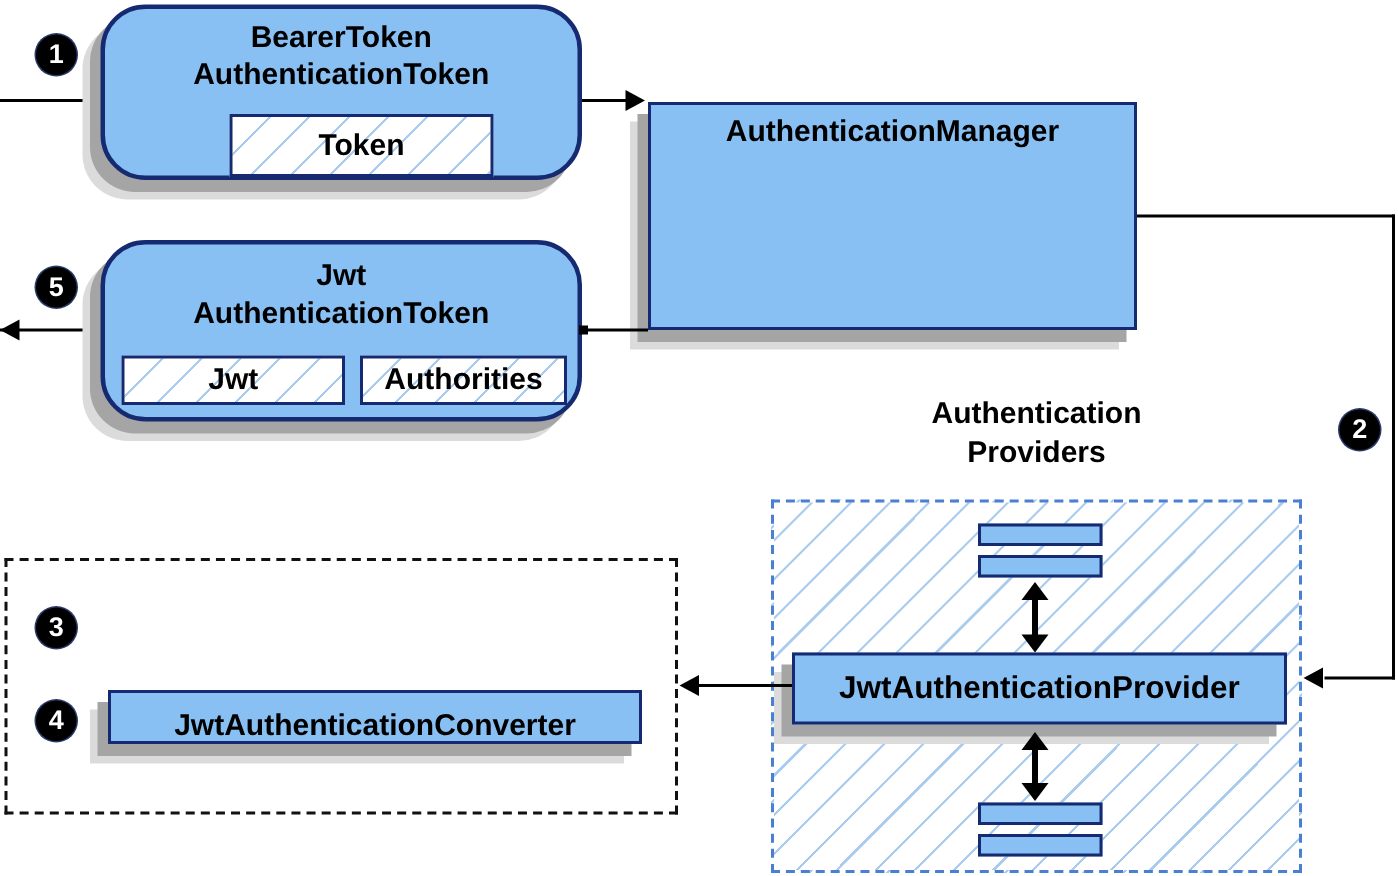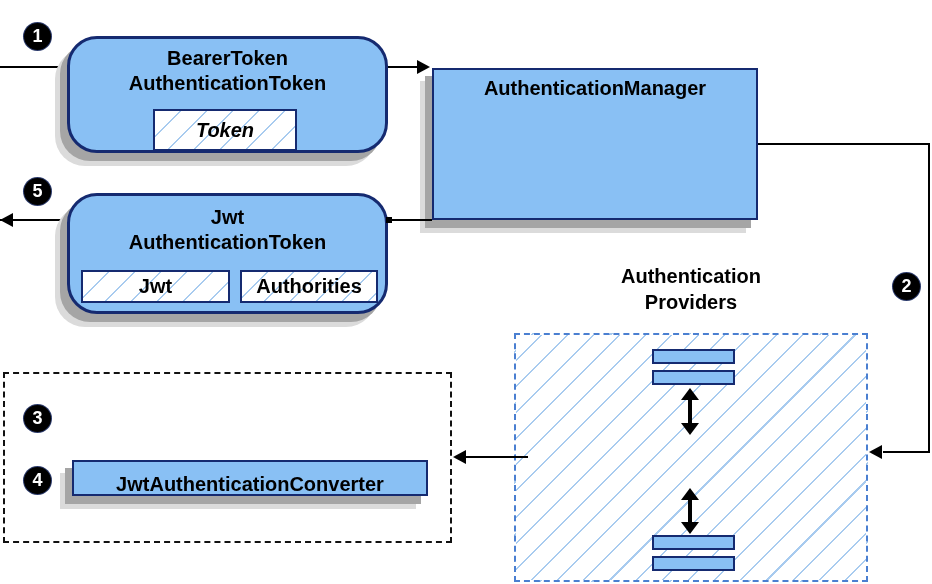--- a/index.html
+++ b/index.html
@@ -17,21 +17,21 @@
   *{box-sizing:border-box;}
   .canvas{
     position:relative;width:932px;height:584px;background:#ffffff;overflow:hidden;
     font-family:"Liberation Sans",sans-serif;color:#000;
   }
   .box{
     position:absolute;background:var(--fill);
     border:2px solid var(--border);
     box-shadow:-7px 8px 0 var(--shadow1), -12px 13px 0 var(--shadow2);
   }
-  .rounded{border-radius:30px;border-width:3px;margin-top:33px;}
+  .rounded{border-radius:30px;border-width:3px;}
   .box-title{font-weight:bold;font-size:20px;line-height:25px;text-align:center;}
   .field{
     position:absolute;background-color:#ffffff;border:2px solid var(--border);
     font-weight:bold;font-size:20px;text-align:center;
   }
   .hatch{
     background-image:repeating-linear-gradient(135deg, transparent 0 17px, var(--hatch) 17px 18.5px);
   }
   .badge{
     position:absolute;width:27px;height:27px;border-radius:50%;
@@ -66,21 +66,21 @@
 <div class="canvas">
 
   <div class="hline" style="left:0;top:66px;width:67px;"></div>
   <div class="badge" style="left:24px;top:23px;">1</div>
 
   <div class="box rounded" style="left:67px;top:3px;width:321px;height:117px;">
     <div class="box-title" style="padding-top:7px;">
       <div>BearerToken</div>
       <div>AuthenticationToken</div>
     </div>
-    <div class="field hatch" style="left:83px;top:70px;width:144px;height:42px;line-height:38px;font-style:italic;">Token</div>
+    <div class="field hatch" style="left:83px;top:70px;width:176px;height:42px;line-height:38px;">Token</div>
   </div>
 
   <div class="hline" style="left:388px;top:66px;width:32px;"></div>
   <div class="arr-right" style="left:417px;top:60px;"></div>
 
   <div class="box" style="left:432px;top:68px;width:326px;height:152px;">
     <div class="box-title" style="padding-top:6px;">AuthenticationManager</div>
   </div>
 
   <div class="hline" style="left:758px;top:143px;width:172px;"></div>
@@ -96,20 +96,21 @@
 
   <div class="dashed-region hatch" style="left:514px;top:333px;width:354px;height:249px;"></div>
 
   <div class="slot-bar" style="left:652px;top:349px;"></div>
   <div class="slot-bar" style="left:652px;top:370px;"></div>
 
   <div class="arr-up" style="left:681px;top:388px;"></div>
   <div class="vline" style="left:688px;top:399px;height:26px;width:4px;"></div>
   <div class="arr-down" style="left:681px;top:423px;"></div>
 
+  <div class="plain-node" style="left:528px;top:435px;width:330px;height:48px;font-size:21px;line-height:44px;">JwtAuthenticationProvider</div>
 
   <div class="arr-up" style="left:681px;top:488px;"></div>
   <div class="vline" style="left:688px;top:499px;height:24px;width:4px;"></div>
   <div class="arr-down" style="left:681px;top:522px;"></div>
 
   <div class="slot-bar" style="left:652px;top:535px;"></div>
   <div class="slot-bar" style="left:652px;top:556px;"></div>
 
   <div class="hline" style="left:466px;top:456px;width:62px;"></div>
   <div class="arr-left" style="left:453px;top:450px;"></div>

